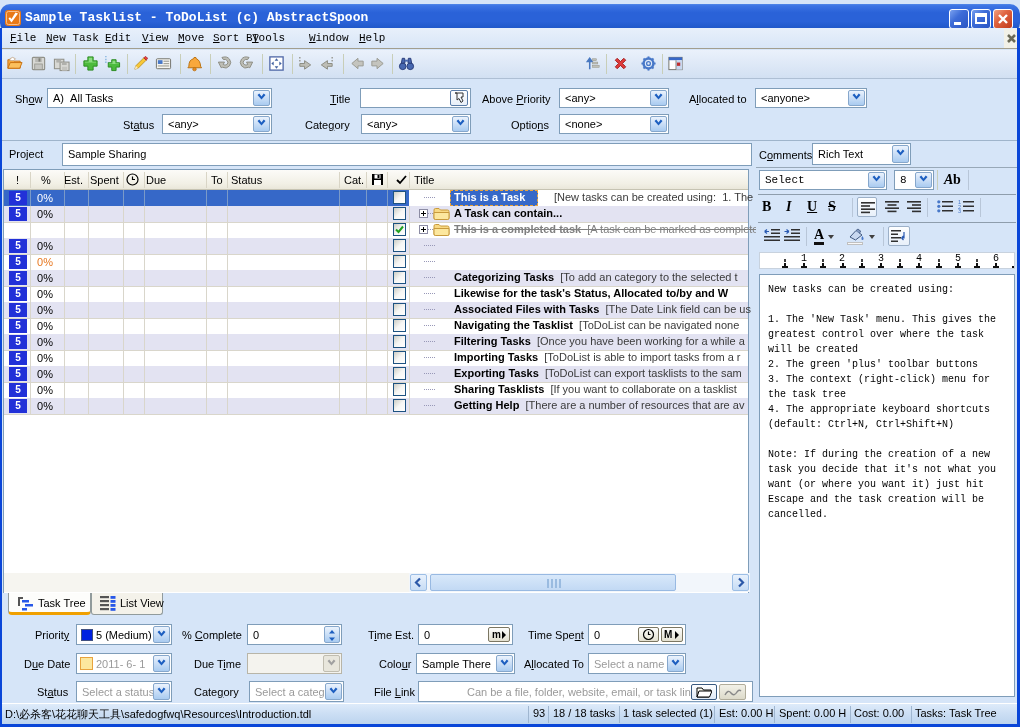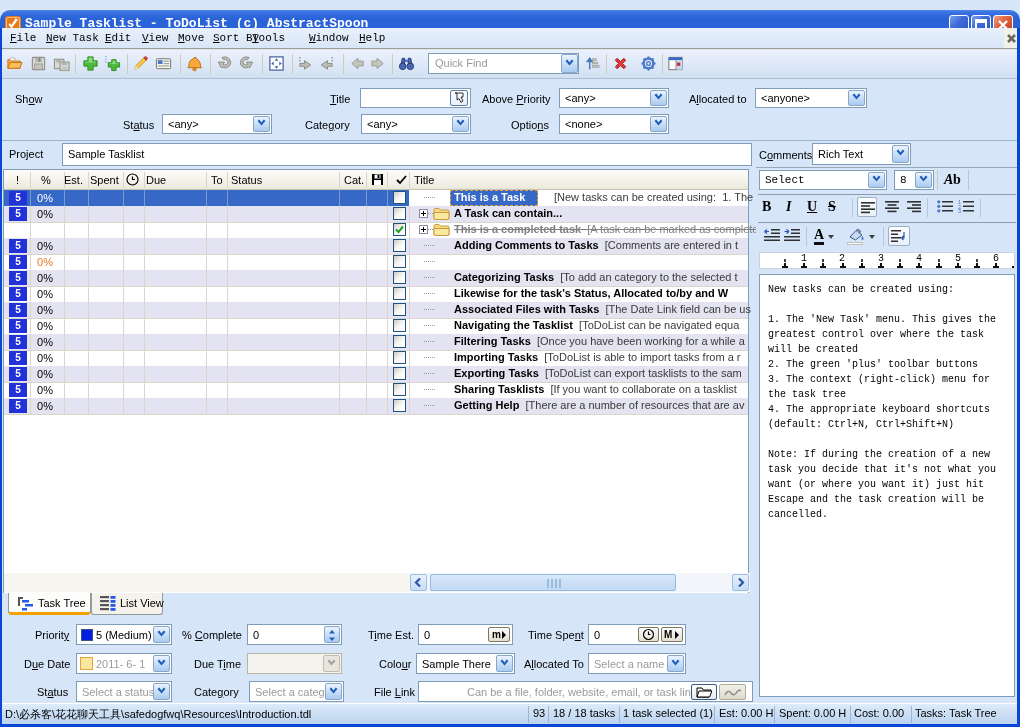--- a/index.html
+++ b/index.html
@@ -1,20 +1,20 @@
 <!DOCTYPE html>
 <html><head><meta charset="utf-8"><style>
 *{margin:0;padding:0;box-sizing:border-box;}
 svg{display:block;}
 html,body{width:1020px;height:727px;overflow:hidden;}
 body{font-family:"Liberation Sans",sans-serif;position:relative;background:#D6E5F8;}
 #w{position:absolute;left:0;top:0;width:1020px;height:727px;}
 .abs{position:absolute;}
 
-#titlebar{left:0;top:10px;width:1020px;height:29px;background:linear-gradient(180deg,#5288E8 0%,#3C74E4 6%,#2A62D8 30%,#2A62D8 60%,#2057C8 85%,#1A4BB0 100%);border-radius:10px;}
+#titlebar{left:0;top:4px;width:1020px;height:29px;background:linear-gradient(180deg,#5288E8 0%,#3C74E4 6%,#2A62D8 30%,#2A62D8 60%,#2057C8 85%,#1A4BB0 100%);border-radius:10px;}
 #title-text{left:25px;top:6px;color:#fff;font:bold 13px "Liberation Mono",monospace;letter-spacing:0px;white-space:pre;}
 .winbtn{top:5px;width:20px;height:20px;border-radius:3px;border:1px solid #fff;}
 .winbtn svg{position:absolute;left:0;top:0;}
 #btn-min{left:949px;background:linear-gradient(135deg,#7AA1EF 0%,#3D6CD8 40%,#2A55C4 100%);}
 #btn-max{left:971px;background:linear-gradient(135deg,#7AA1EF 0%,#3D6CD8 40%,#2A55C4 100%);}
 #btn-close{left:993px;background:linear-gradient(135deg,#F0A080 0%,#E06440 40%,#C03A1C 100%);}
 
 #menubar{left:2px;top:28px;width:1015px;height:21px;background:linear-gradient(180deg,#E8F0FB,#D8E6F7);border-bottom:1px solid #A29E8E;}
 .mitem{position:absolute;top:4px;font:11px "Liberation Mono",monospace;color:#000;white-space:pre;}
 #menux{left:1002px;top:1px;width:15px;height:19px;background:#F2F1E8;}
@@ -202,28 +202,20 @@
         <path d="M15 9 L8.5 3.5 L8.5 6.5 L3 6.5 L3 11.5 L8.5 11.5 L8.5 14.5 Z" fill="#C4C4BE" stroke="#98988E" stroke-width="1"></path>
       </svg>
 <div class="tsep" style="left:390px"></div>
 <svg class="ticon" style="left:396px;top:5px" width="18" height="18" viewBox="0 0 18 18">
         <circle cx="5" cy="12" r="3.5" fill="#4868B0" stroke="#283C78" stroke-width="1"></circle>
         <circle cx="13" cy="12" r="3.5" fill="#4868B0" stroke="#283C78" stroke-width="1"></circle>
         <path d="M3.5 9 L4.5 3.5 L7 3.5 L7.5 8 Z" fill="#4868B0" stroke="#283C78" stroke-width="1"></path>
         <path d="M14.5 9 L13.5 3.5 L11 3.5 L10.5 8 Z" fill="#4868B0" stroke="#283C78" stroke-width="1"></path>
         <rect x="7.5" y="5" width="3" height="2" fill="#4868B0"></rect>
       </svg>
-<div class="abs" id="qfind">
-        <span>Quick Find</span>
-        <div class="carr" style="top:0;bottom:0;right:0">
-          <svg width="13" height="10" viewBox="0 0 13 10">
-            <path d="M2.5 2 L6.5 6.5 L10.5 2 L8.7 0.6 L6.5 3.4 L4.3 0.6 Z" fill="#1D5FC0"></path>
-          </svg>
-        </div>
-      </div>
 <svg class="ticon" style="left:583px;top:5px" width="18" height="18" viewBox="0 0 18 18">
         <path d="M5 15 L5 5 M5 3.5 L2.5 7 L7.5 7 Z" stroke="#4878C0" stroke-width="1.6" fill="#4878C0"></path>
         <rect x="8" y="11" width="7" height="2" fill="#C0C0B8" stroke="#98988E" stroke-width="0.6"></rect>
         <rect x="8" y="7.5" width="5.5" height="2" fill="#C0C0B8" stroke="#98988E" stroke-width="0.6"></rect>
         <rect x="8" y="4" width="4" height="2" fill="#C0C0B8" stroke="#98988E" stroke-width="0.6"></rect>
       </svg>
 <div class="tsep" style="left:604px"></div>
 <svg class="ticon" style="left:610px;top:5px" width="18" height="18" viewBox="0 0 18 18">
         <path d="M3.5 5.5 L5.5 3.5 L9 7 L12.5 3.5 L14.5 5.5 L11 9 L14.5 12.5 L12.5 14.5 L9 11 L5.5 14.5 L3.5 12.5 L7 9 Z" fill="#E03C3C" stroke="#A01818" stroke-width="1"></path>
       </svg>
@@ -246,20 +238,28 @@
         <rect x="2" y="2.5" width="14" height="13" fill="#fff" stroke="#707068" stroke-width="1"></rect>
         <rect x="2" y="2.5" width="14" height="3" fill="#3868C8"></rect>
         <rect x="9.5" y="5.5" width="6.5" height="10" fill="#C8D8F0"></rect>
         <rect x="10.5" y="8" width="3.5" height="3.5" fill="#C03030"></rect>
         <path d="M9.5 5.5 L9.5 15.5" stroke="#707068" stroke-width="0.8"></path>
       </svg>
 </div>
 
 <div class="abs" id="filterbar">
  <span class="lbl" style="left:13px;top:13px">Sh<u>o</u>w</span>
+ <div class="combo" style="left:45px;top:8px;width:225px;height:20px">
+        <span class="ctext">A)&nbsp;&nbsp;All Tasks</span>
+        <div class="carr">
+          <svg width="13" height="10" viewBox="0 0 13 10">
+            <path d="M2.5 2 L6.5 6.5 L10.5 2 L8.7 0.6 L6.5 3.4 L4.3 0.6 Z" fill="#1D5FC0"></path>
+          </svg>
+        </div>
+      </div>
  <span class="lbl" style="left:328px;top:13px"><u>T</u>itle</span>
  <div class="combo" style="left:358px;top:8px;width:111px;height:20px">
         <div style="position:absolute;right:2px;top:1px;width:18px;height:16px;border:1px solid #5A7CA8;border-radius:2px;background:linear-gradient(180deg,#FDFEFF,#E8EFF8)">
           <svg width="12" height="12" style="position:absolute;left:2px;top:1px" viewBox="0 0 12 12">
             <path d="M2 1 L10 1 L10 5 L8 5 L10 9 L8 10.5 L6 6.5 L4 8 L4 1 Z" fill="none" stroke="#333" stroke-width="1"></path>
           </svg>
         </div>
       </div>
  <span class="lbl" style="left:480px;top:13px">Above <u>P</u>riority</span>
  <div class="combo" style="left:557px;top:8px;width:110px;height:20px">
@@ -303,21 +303,21 @@
         <div class="carr">
           <svg width="13" height="10" viewBox="0 0 13 10">
             <path d="M2.5 2 L6.5 6.5 L10.5 2 L8.7 0.6 L6.5 3.4 L4.3 0.6 Z" fill="#1D5FC0"></path>
           </svg>
         </div>
       </div>
 </div>
 
 <div class="abs" id="content">
  <span class="lbl" style="left:7px;top:7px">Project</span>
- <div id="projinput">Sample Tasklist</div>
+ <div id="projinput">Sample Sharing</div>
  <div id="table">
 <div class="hdr" style="left:0;width:744px">
 <span style="left:12px">!</span>
 <span style="left:37px">%</span>
 <span style="left:60px">Est.</span>
 <span style="left:86px">Spent</span>
 <span style="left:142px">Due</span>
 <span style="left:207px">To</span>
 <span style="left:227px">Status</span>
 <span style="left:340px">Cat.</span>
@@ -437,21 +437,20 @@
 <div class="cell-sep" style="left:119px;background:#D9D6CB"></div>
 <div class="cell-sep" style="left:140px;background:#D9D6CB"></div>
 <div class="cell-sep" style="left:202px;background:#D9D6CB"></div>
 <div class="cell-sep" style="left:223px;background:#D9D6CB"></div>
 <div class="cell-sep" style="left:335px;background:#D9D6CB"></div>
 <div class="cell-sep" style="left:362px;background:#D9D6CB"></div>
 <div class="cell-sep" style="left:383px;background:#D9D6CB"></div>
 <div class="cell-sep" style="left:405px;background:#D9D6CB"></div>
 <div class="cb"></div>
 <div style="position:absolute;left:420px;top:7px;width:11px;height:1px;background-image:linear-gradient(90deg,#9898B8 1px,transparent 1px);background-size:2px 1px"></div>
-<span class="ttext" style="left:450px;color:#000;">Adding Comments to Tasks  <span class="btext" style="color:#3A3A3A;">[Comments are entered in t</span></span>
 </div>
 <div class="rline" style="top:84px"></div>
 <div class="row" style="top:84px">
 <div class="pri">5</div>
 <div class="pct" style="color:#E87820">0%</div>
 <div class="cell-sep" style="left:26px;background:#D9D6CB"></div>
 <div class="cell-sep" style="left:60px;background:#D9D6CB"></div>
 <div class="cell-sep" style="left:84px;background:#D9D6CB"></div>
 <div class="cell-sep" style="left:119px;background:#D9D6CB"></div>
 <div class="cell-sep" style="left:140px;background:#D9D6CB"></div>
@@ -531,21 +530,21 @@
 <div class="cell-sep" style="left:119px;background:#D9D6CB"></div>
 <div class="cell-sep" style="left:140px;background:#D9D6CB"></div>
 <div class="cell-sep" style="left:202px;background:#D9D6CB"></div>
 <div class="cell-sep" style="left:223px;background:#D9D6CB"></div>
 <div class="cell-sep" style="left:335px;background:#D9D6CB"></div>
 <div class="cell-sep" style="left:362px;background:#D9D6CB"></div>
 <div class="cell-sep" style="left:383px;background:#D9D6CB"></div>
 <div class="cell-sep" style="left:405px;background:#D9D6CB"></div>
 <div class="cb"></div>
 <div style="position:absolute;left:420px;top:7px;width:11px;height:1px;background-image:linear-gradient(90deg,#9898B8 1px,transparent 1px);background-size:2px 1px"></div>
-<span class="ttext" style="left:450px;color:#000;">Navigating the Tasklist  <span class="btext" style="color:#3A3A3A;">[ToDoList can be navigated equa</span></span>
+<span class="ttext" style="left:450px;color:#000;">Navigating the Tasklist  <span class="btext" style="color:#3A3A3A;">[ToDoList can be navigated none</span></span>
 </div>
 <div class="rline" style="top:164px"></div>
 <div class="row lav" style="top:164px">
 <div class="pri">5</div>
 <div class="pct" style="color:#000">0%</div>
 <div class="cell-sep" style="left:26px;background:#D9D6CB"></div>
 <div class="cell-sep" style="left:60px;background:#D9D6CB"></div>
 <div class="cell-sep" style="left:84px;background:#D9D6CB"></div>
 <div class="cell-sep" style="left:119px;background:#D9D6CB"></div>
 <div class="cell-sep" style="left:140px;background:#D9D6CB"></div>

